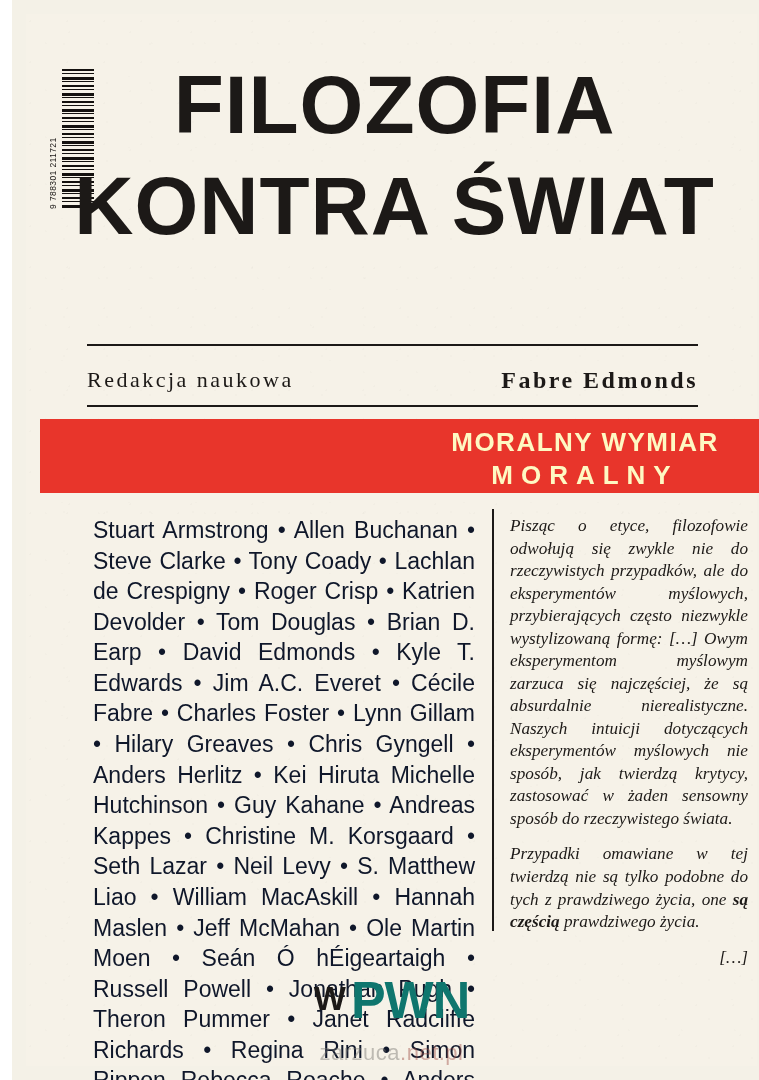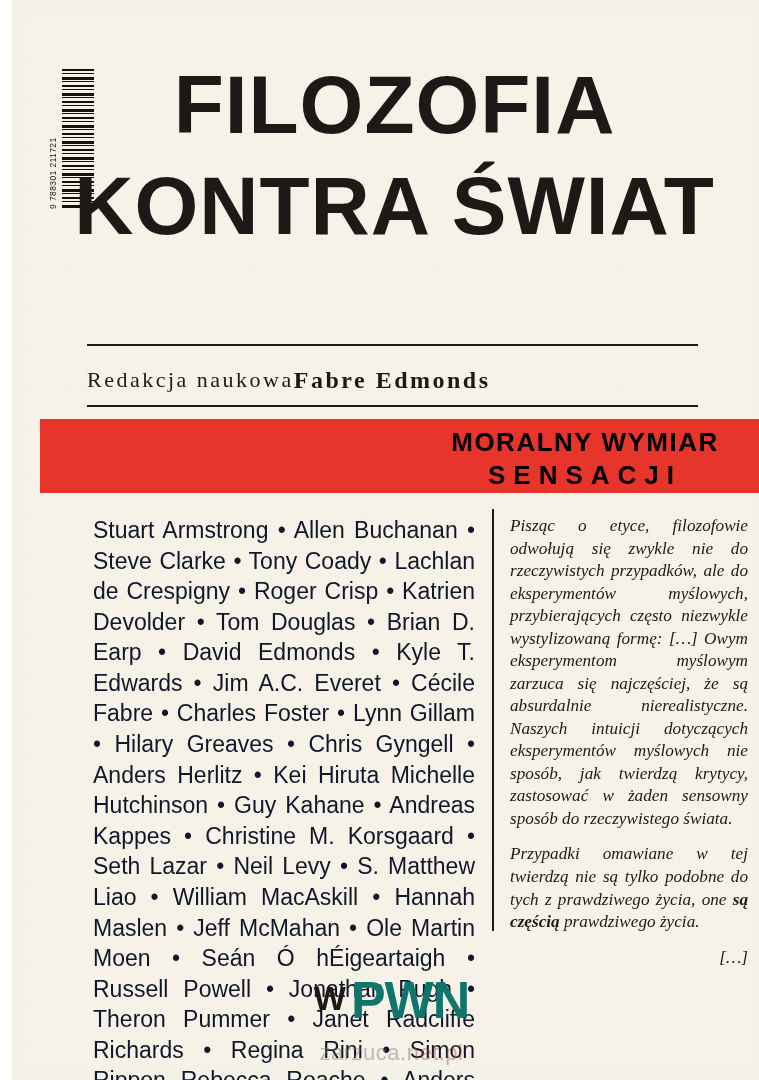--- a/index.html
+++ b/index.html
@@ -133,20 +133,21 @@
     background: #1c1917;
   }
   .editor-row {
     position: absolute;
     left: 61px;
     top: 344px;
     width: 611px;
     height: 44px;
     display: flex;
     align-items: center;
+    justify-content: space-between;
   }
   .editor-label {
     font-family: "Liberation Serif", serif;
     font-size: 22px;
     letter-spacing: 2.5px;
     color: #1c1917;
   }
   .editor-name {
     font-family: "Liberation Serif", serif;
     font-weight: bold;
@@ -173,21 +174,21 @@
     background: #e8352b;
   }
   .red-band .subtitle {
     position: absolute;
     right: 36px;
     top: 9px;
     width: 300px;
     text-align: center;
     font-family: "Liberation Sans", sans-serif;
     font-weight: bold;
-    color: #000000;
+    color: #fef9c3;
     line-height: 1.12;
   }
   .red-band .subtitle .s1 {
     font-size: 26px;
     letter-spacing: 1.5px;
     display: block;
   }
   .red-band .subtitle .s2 {
     font-size: 26px;
     letter-spacing: 8px;
@@ -314,21 +315,21 @@
     <div class="editor-rule-top"></div>
     <div class="editor-row">
       <div class="editor-label">Redakcja naukowa</div>
       <div class="editor-name">Fabre Edmonds</div>
     </div>
     <div class="editor-rule-bottom"></div>
 
     <div class="red-band">
       <div class="subtitle">
         <span class="s1">MORALNY WYMIAR</span>
-        <span class="s2">SENSACJI</span>
+        <span class="s2">MORALNY</span>
       </div>
     </div>
 
     <div class="columns">
       <div class="col-divider"></div>
 
       <div class="contributors">Stuart Armstrong • Allen Buchanan • Steve Clarke • Tony Coady • Lachlan de Crespigny • Roger Crisp • Katrien Devolder • Tom Douglas • Brian D. Earp • David Edmonds • Kyle T. Edwards • Jim A.C. Everet • Cécile Fabre • Charles Foster • Lynn Gillam • Hilary Greaves • Chris Gyngell • Anders Herlitz • Kei Hiruta Michelle Hutchinson • Guy Kahane • Andreas Kappes • Christine M. Korsgaard • Seth Lazar • Neil Levy • S. Matthew Liao • William MacAskill • Hannah Maslen • Jeff McMahan • Ole Martin Moen • Seán Ó hÉigeartaigh • Russell Powell • Jonathan Pugh • Theron Pummer • Janet Radcliffe Richards • Regina Rini • Simon Rippon Rebecca Roache • Anders Sandberg • Julian Savulescu • Owen Schaefer • Joshua Shepherd • Peter Singer • Walter Sinnott-Armstrong • Lance K. Stell • Dominic Wilkinson • James Williams</div>
 
       <div class="blurb">
         <p>Pisząc o etyce, filozofowie odwołują się zwykle nie do rzeczywistych przypadków, ale do eksperymentów myślowych, przybierających często niezwykle wystylizowaną formę: […] Owym eksperymentom myślowym zarzuca się najczęściej, że są absurdalnie nierealistyczne. Naszych intuicji dotyczących eksperymentów myślowych nie sposób, jak twierdzą krytycy, zastosować w żaden sensowny sposób do rzeczywistego świata.</p>

